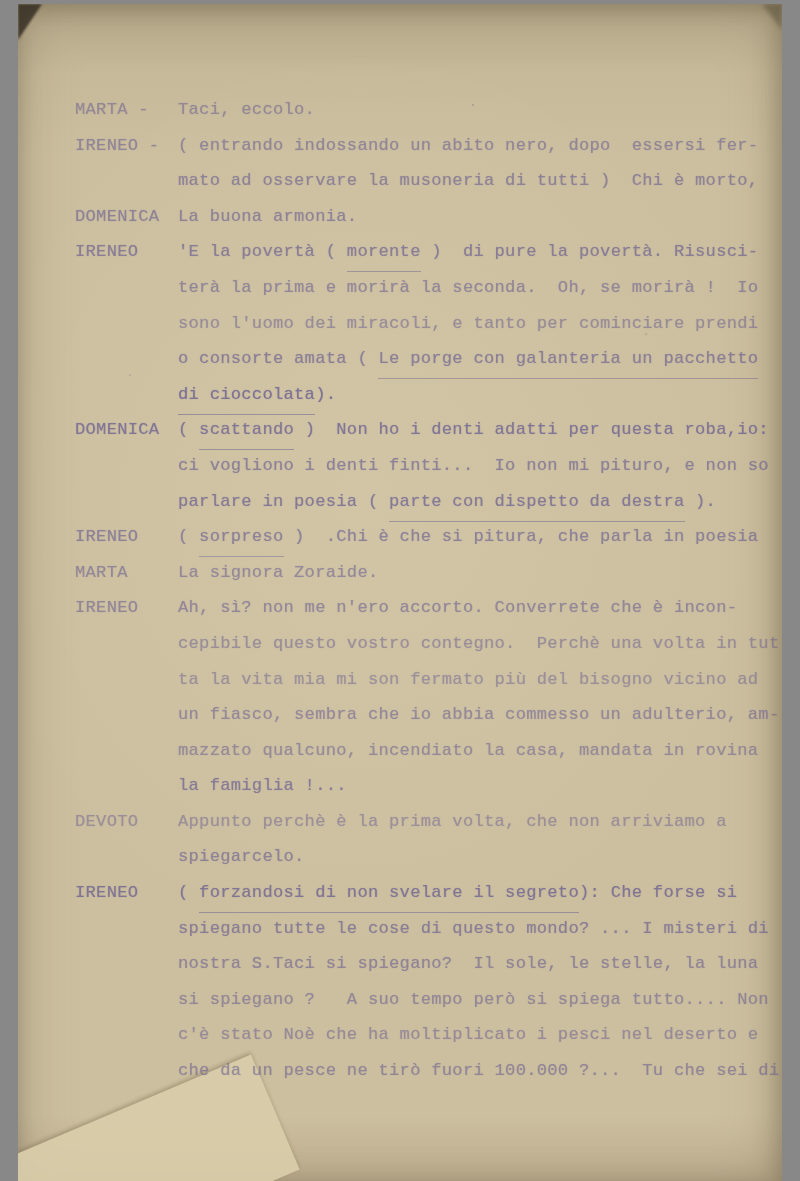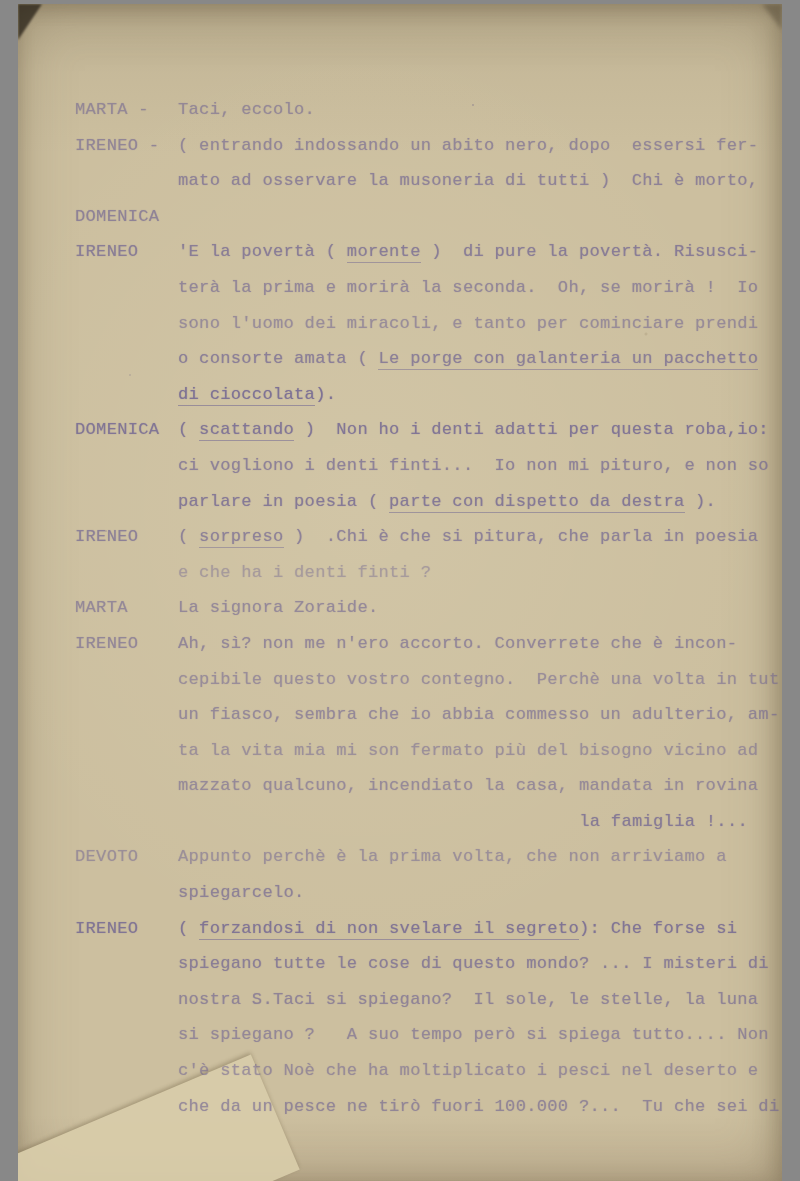--- a/index.html
+++ b/index.html
@@ -47,21 +47,21 @@
     position:absolute;left:57px;top:88px;right:34px;
     font-size:17px;line-height:35.6px;letter-spacing:.35px;
     color:rgba(104,93,145,.85);
     text-shadow:0 0 1.1px rgba(104,93,145,.55), .5px .4px 0 rgba(104,93,145,.22);
     filter:blur(.28px);
   }
   .entry{display:flex;align-items:flex-start;}
   .speaker{width:103px;flex:none;white-space:pre;}
   .body{flex:1;min-width:0;}
   .line{white-space:pre;}
-  .u{border-bottom:1.7px solid rgba(104,93,145,.62);padding-bottom:1px;}
+  .u{border-bottom:1.7px solid rgba(104,93,145,.62);padding-bottom:10px;}
 </style>
 </head>
 <body>
 
 <div class="paper">
   <div class="corner-tl"></div>
   <div class="corner-tr"></div>
   <div class="script">
       <div class="entry">
         <div class="speaker" style="opacity: 0.58;">MARTA -</div>
@@ -71,20 +71,23 @@
       </div>
       <div class="entry">
         <div class="speaker" style="opacity: 0.62;">IRENEO -</div>
         <div class="body">
           <div class="line" style="opacity: 0.62;"><span>( entrando indossando un abito nero, dopo  essersi fer-</span></div>
           <div class="line" style="opacity: 0.66;"><span>mato ad osservare la musoneria di tutti )  Chi è morto,</span></div>
         </div>
       </div>
       <div class="entry">
         <div class="speaker" style="opacity: 0.66;">DOMENICA</div>
+        <div class="body">
+          <div class="line" style="opacity: 0.66;"><span>La buona armonia.</span></div>
+        </div>
       </div>
       <div class="entry">
         <div class="speaker" style="opacity: 0.72;">IRENEO</div>
         <div class="body">
           <div class="line" style="opacity: 0.72;"><span>'E la povertà ( </span><span class="u">morente</span><span> )  di pure la povertà. Risusci-</span></div>
           <div class="line" style="opacity: 0.62;"><span>terà la prima e morirà la seconda.  Oh, se morirà !  Io</span></div>
           <div class="line" style="opacity: 0.56;"><span>sono l'uomo dei miracoli, e tanto per cominciare prendi</span></div>
           <div class="line" style="opacity: 0.7; text-align: center;"><span>o consorte amata ( </span><span class="u">Le porge con galanteria un pacchetto</span></div>
           <div class="line" style="opacity: 0.84;"><span class="u">di cioccolata</span><span>).</span></div>
         </div>
@@ -94,38 +97,37 @@
         <div class="body">
           <div class="line" style="opacity: 0.8;"><span>( </span><span class="u">scattando</span><span> )  Non ho i denti adatti per questa roba,io:</span></div>
           <div class="line" style="opacity: 0.68;"><span>ci vogliono i denti finti...  Io non mi pituro, e non so</span></div>
           <div class="line" style="opacity: 0.76;"><span>parlare in poesia ( </span><span class="u">parte con dispetto da destra</span><span> ).</span></div>
         </div>
       </div>
       <div class="entry">
         <div class="speaker" style="opacity: 0.68;">IRENEO</div>
         <div class="body">
           <div class="line" style="opacity: 0.68;"><span>( </span><span class="u">sorpreso</span><span> )  .Chi è che si pitura, che parla in poesia</span></div>
-          <div class="line" style="opacity: 0.42;"><span>e che ha i denti finti ?</span></div>
         </div>
       </div>
       <div class="entry">
         <div class="speaker" style="opacity: 0.6;">MARTA</div>
         <div class="body">
           <div class="line" style="opacity: 0.6;"><span>La signora Zoraide.</span></div>
         </div>
       </div>
       <div class="entry">
         <div class="speaker" style="opacity: 0.62;">IRENEO</div>
         <div class="body">
           <div class="line" style="opacity: 0.62;"><span>Ah, sì? non me n'ero accorto. Converrete che è incon-</span></div>
           <div class="line" style="opacity: 0.55;"><span>cepibile questo vostro contegno.  Perchè una volta in tut</span></div>
+          <div class="line" style="opacity: 0.52;"><span>ta la vita mia mi son fermato più del bisogno vicino ad</span></div>
           <div class="line" style="opacity: 0.6;"><span>un fiasco, sembra che io abbia commesso un adulterio, am-</span></div>
-          <div class="line" style="opacity: 0.52;"><span>ta la vita mia mi son fermato più del bisogno vicino ad</span></div>
           <div class="line" style="opacity: 0.58;"><span>mazzato qualcuno, incendiato la casa, mandata in rovina</span></div>
-          <div class="line" style="opacity: 0.74; text-align: right;"><span>la famiglia !...</span></div>
+          <div class="line" style="opacity: 0.74;"><span>la famiglia !...</span></div>
         </div>
       </div>
       <div class="entry">
         <div class="speaker" style="opacity: 0.52;">DEVOTO</div>
         <div class="body">
           <div class="line" style="opacity: 0.52;"><span>Appunto perchè è la prima volta, che non arriviamo a</span></div>
           <div class="line" style="opacity: 0.66;"><span>spiegarcelo.</span></div>
         </div>
       </div>
       <div class="entry">

